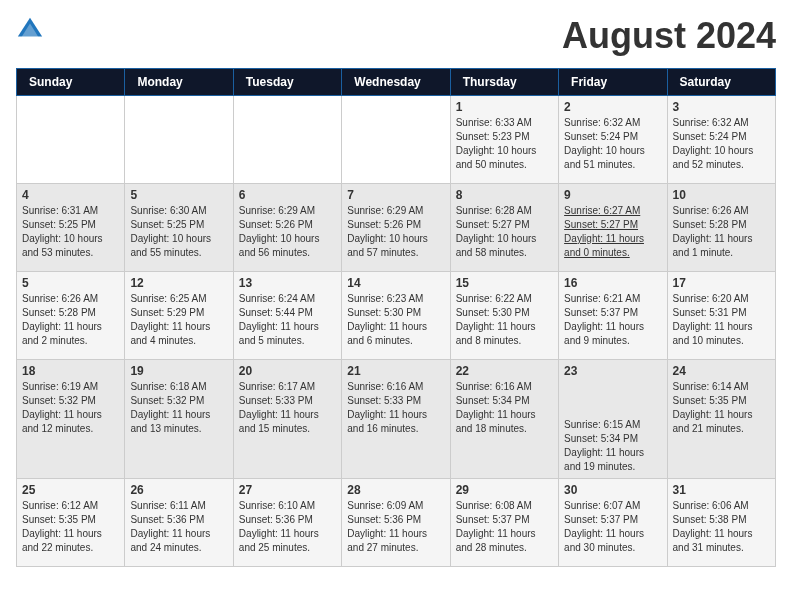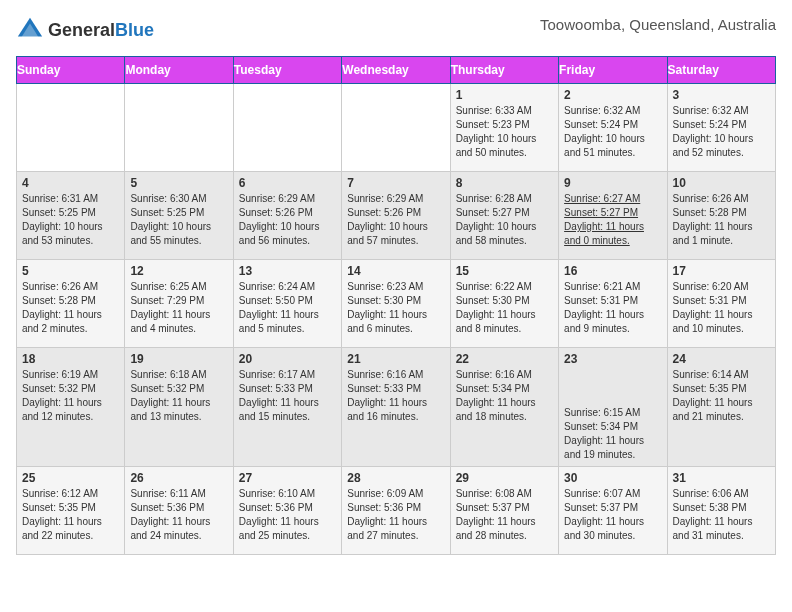--- a/index.html
+++ b/index.html
@@ -47,25 +47,25 @@
     .location-title {
       font-size: 15px;
       color: #555;
     }
     .calendar-table {
       width: 100%;
       border-collapse: collapse;
       table-layout: fixed;
     }
     .calendar-table thead th {
-      background-color: #d946ef;
+      background-color: #0f172a;
       color: #fff;
       font-size: 12px;
       font-weight: bold;
-      padding: 6px 0;
+      padding: 6px 12px;
       text-align: left;
       border: 1px solid #1a5fa0;
     }
     .calendar-table tbody td {
       border: 1px solid #ccc;
       vertical-align: top;
       padding: 4px 5px;
       height: 88px;
       font-size: 10.5px;
       color: #333;
@@ -94,26 +94,23 @@
   </style>
 </head>
 <body>
 
 <div class="header">
   <div class="logo">
     <svg class="logo-icon" viewBox="0 0 30 30" xmlns="http://www.w3.org/2000/svg">
       <polygon points="15,2 28,22 2,22" fill="#2176bd"></polygon>
       <polygon points="15,8 25,24 5,24" fill="#fff" opacity="0.3"></polygon>
     </svg>
-    <div>
-      <span class="logo-text-general">General</span><span class="logo-text-blue">Blue</span>
-    </div>
   </div>
   <div class="title-section">
-    <div class="location-title">Toowoomba, Queensland, Australia</div>
+    <div class="month-title">August 2024</div>
   </div>
 </div>
 
 <table class="calendar-table">
   <thead>
     <tr>
     <th>Sunday</th>
         <th>Monday</th>
         <th>Tuesday</th>
         <th>Wednesday</th>
@@ -205,49 +202,49 @@
         <td>
           <span class="day-number">5</span>
           <div class="day-info" style="white-space: pre-line;">Sunrise: 6:26 AM
 Sunset: 5:28 PM
 Daylight: 11 hours
 and 2 minutes.</div>
         </td>
         <td>
           <span class="day-number">12</span>
           <div class="day-info" style="white-space: pre-line;">Sunrise: 6:25 AM
-Sunset: 7:29 PM
+Sunset: 5:29 PM
 Daylight: 11 hours
 and 4 minutes.</div>
         </td>
         <td>
           <span class="day-number">13</span>
           <div class="day-info" style="white-space: pre-line;">Sunrise: 6:24 AM
-Sunset: 5:50 PM
+Sunset: 5:44 PM
 Daylight: 11 hours
 and 5 minutes.</div>
         </td>
         <td>
           <span class="day-number">14</span>
           <div class="day-info" style="white-space: pre-line;">Sunrise: 6:23 AM
 Sunset: 5:30 PM
 Daylight: 11 hours
 and 6 minutes.</div>
         </td>
         <td>
           <span class="day-number">15</span>
           <div class="day-info" style="white-space: pre-line;">Sunrise: 6:22 AM
 Sunset: 5:30 PM
 Daylight: 11 hours
 and 8 minutes.</div>
         </td>
         <td>
           <span class="day-number">16</span>
           <div class="day-info" style="white-space: pre-line;">Sunrise: 6:21 AM
-Sunset: 5:31 PM
+Sunset: 5:37 PM
 Daylight: 11 hours
 and 9 minutes.</div>
         </td>
         <td>
           <span class="day-number">17</span>
           <div class="day-info" style="white-space: pre-line;">Sunrise: 6:20 AM
 Sunset: 5:31 PM
 Daylight: 11 hours
 and 10 minutes.</div>
         </td>

